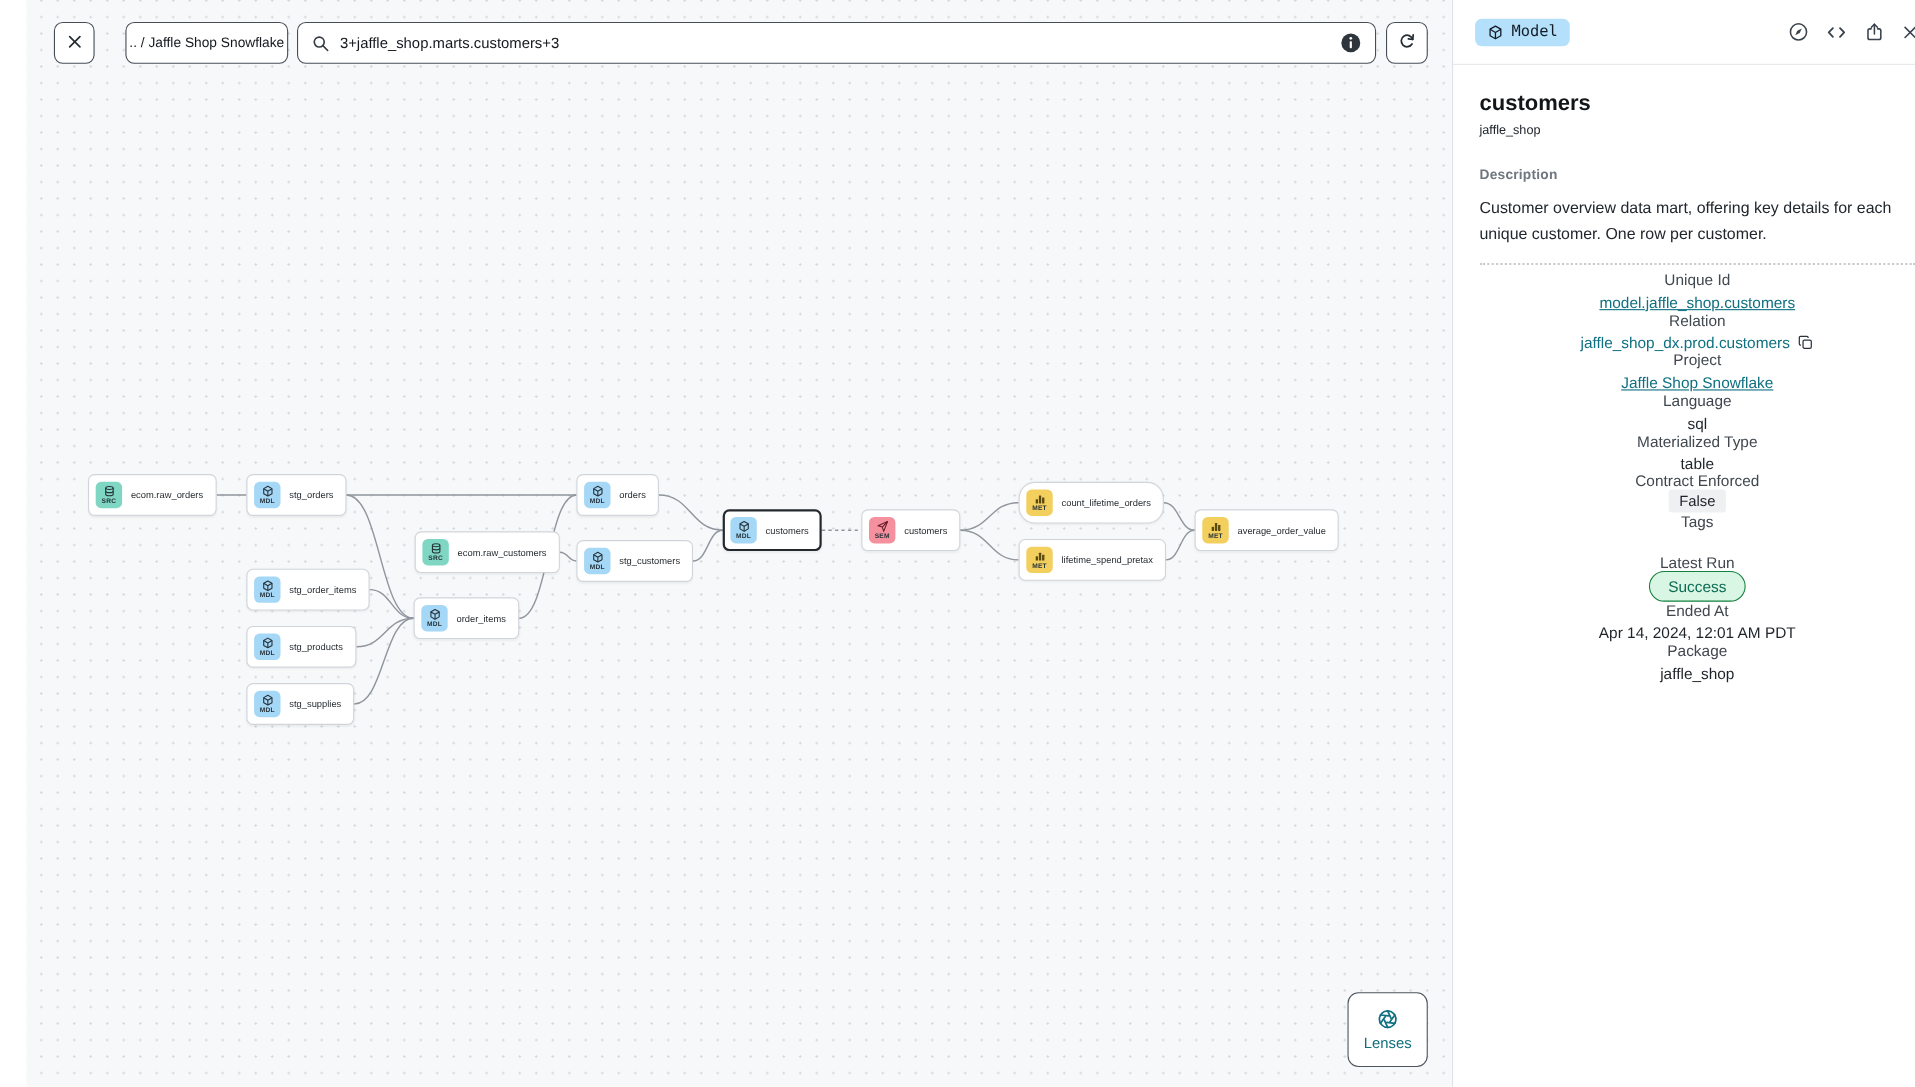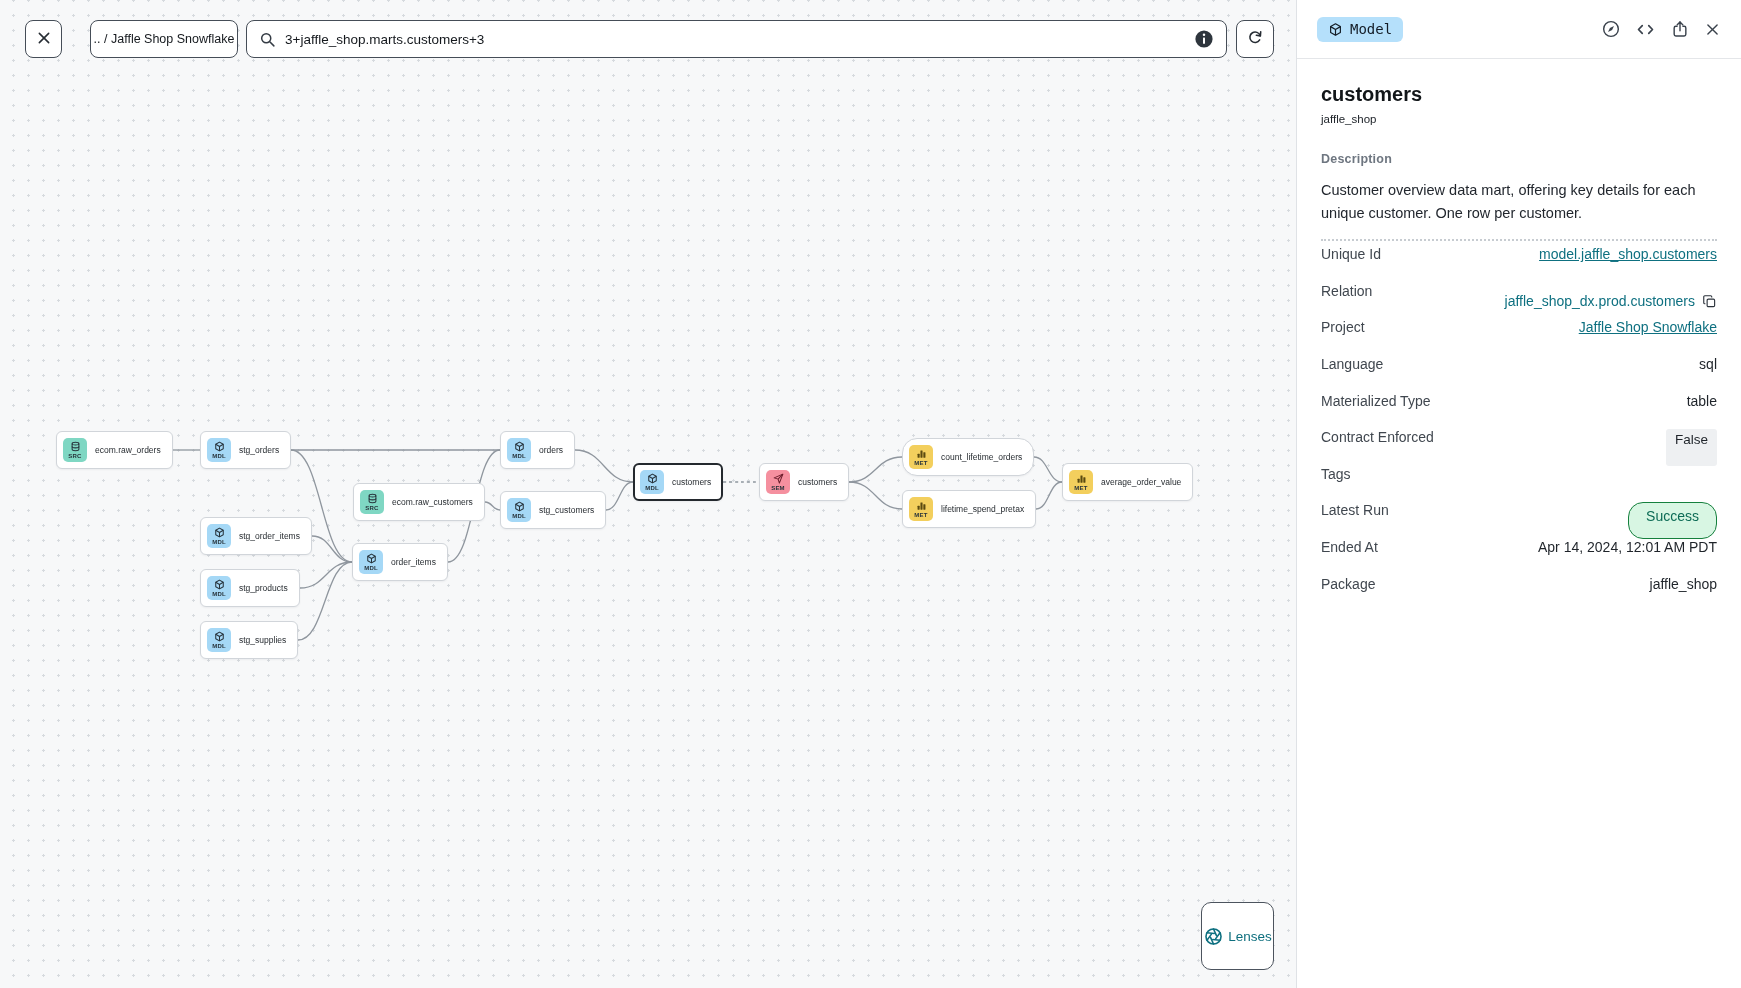--- a/index.html
+++ b/index.html
@@ -1,18 +1,18 @@
 <!DOCTYPE html>
 <html><head>
 <meta charset="utf-8">
 <style>
   * { box-sizing: border-box; margin: 0; padding: 0; }
   html,body { width:1741px; height:988px; overflow:hidden; }
   body { font-family:"Liberation Sans", sans-serif; color:#1f242a; background:#fff; }
-  .app { display:flex; width:1565px; height:988px; }
+  .app { display:flex; width:1565px; height:988px;padding-left:24px; }
 
   
   .canvas {
     position:relative; width:1296px; height:988px; flex:0 0 1296px;
     background-color:#f7f8f9;
     background-image:radial-gradient(circle,#d6dade 1.05px,transparent 1.25px);
     background-size:15px 15px; background-position:6px 8px;
   }
   .toolbar { position:absolute; left:0; top:0; width:100%; height:78px; z-index:6; pointer-events:none; }
   .toolbar > * { pointer-events:auto; }
@@ -54,21 +54,21 @@
   .chip.MDL { background:#a5d8f6; }
   .chip.SEM { background:#f5909f; }
   .chip.MET { background:#f3cf5d; }
   #edges { position:absolute; left:0; top:0; z-index:1; }
   #edges path { fill:none; stroke:#8f969e; stroke-width:1.3px; }
   #edges path.dashed { stroke-dasharray:3 3; }
 
   .lenses-btn {
     position:absolute; left:1201px; top:902px; width:73px; height:68px; z-index:6;
     background:#fff; border:1px solid #4c545e; border-radius:10px; cursor:pointer;
-    display:flex; flex-direction:row; align-items:center; justify-content:center; gap:4px;
+    display:flex; flex-direction:column; align-items:center; justify-content:center; gap:4px;
   }
   .lenses-btn span.lbl { color:#0e6f7e; font-size:13.5px; }
 
   
   .panel {
     width:445px; flex:0 0 445px; height:988px; background:#fff;
     border-left:1px solid #dfe2e6; display:flex; flex-direction:column;
   }
   .panel-header {
     height:59px; flex:0 0 59px; display:flex; align-items:center;
@@ -91,21 +91,21 @@
     width:94px; text-align:center; padding:11px 0 12px; background:none; border:none;
     font-family:"Liberation Sans",sans-serif; font-size:13.5px; font-weight:bold;
     color:#0c6e7d; cursor:pointer; position:relative;
   }
   .tab.active::after { content:""; position:absolute; left:0; right:0; bottom:-1px; height:3px; background:#0c6e7d; }
 
   .section-label { margin-top:27px; font-size:12.5px; font-weight:bold; color:#6e7680; letter-spacing:.2px; }
   .description { margin-top:13px; font-size:14.5px; line-height:1.56; color:#22272e; }
   .dotted-divider { border:none; border-bottom:2px dotted #c7ccd1; margin:15px 0 5px; }
 
-  .field-row { display:flex; justify-content:space-between; min-height:36.6px; }
+  .field-row { display:flex; justify-content:space-between; align-items:center; min-height:36.6px;flex-direction:column; }
   .field-label { font-size:14px; color:#40474f; }
   .field-value { font-size:14px; color:#1f242a; text-align:right; }
   a.vlink { color:#0e7080; text-decoration:underline; font-size:14px; }
   .vrel { display:flex; align-items:center; gap:7px; }
   .vrel a { color:#0e7080; text-decoration:none; font-size:14px; }
   .copy-btn { background:none; border:none; padding:0; cursor:pointer; display:flex; color:#2b323b; }
   .chip-gray { background:#eef0f2; border-radius:3px; padding:3px 9px; font-size:13.5px; color:#1f242a; }
   .pill-success {
     background:#d8f6e3; border:1px solid #15803d; color:#0c6b55;
     border-radius:15px; padding:5px 17px; font-size:14px;

